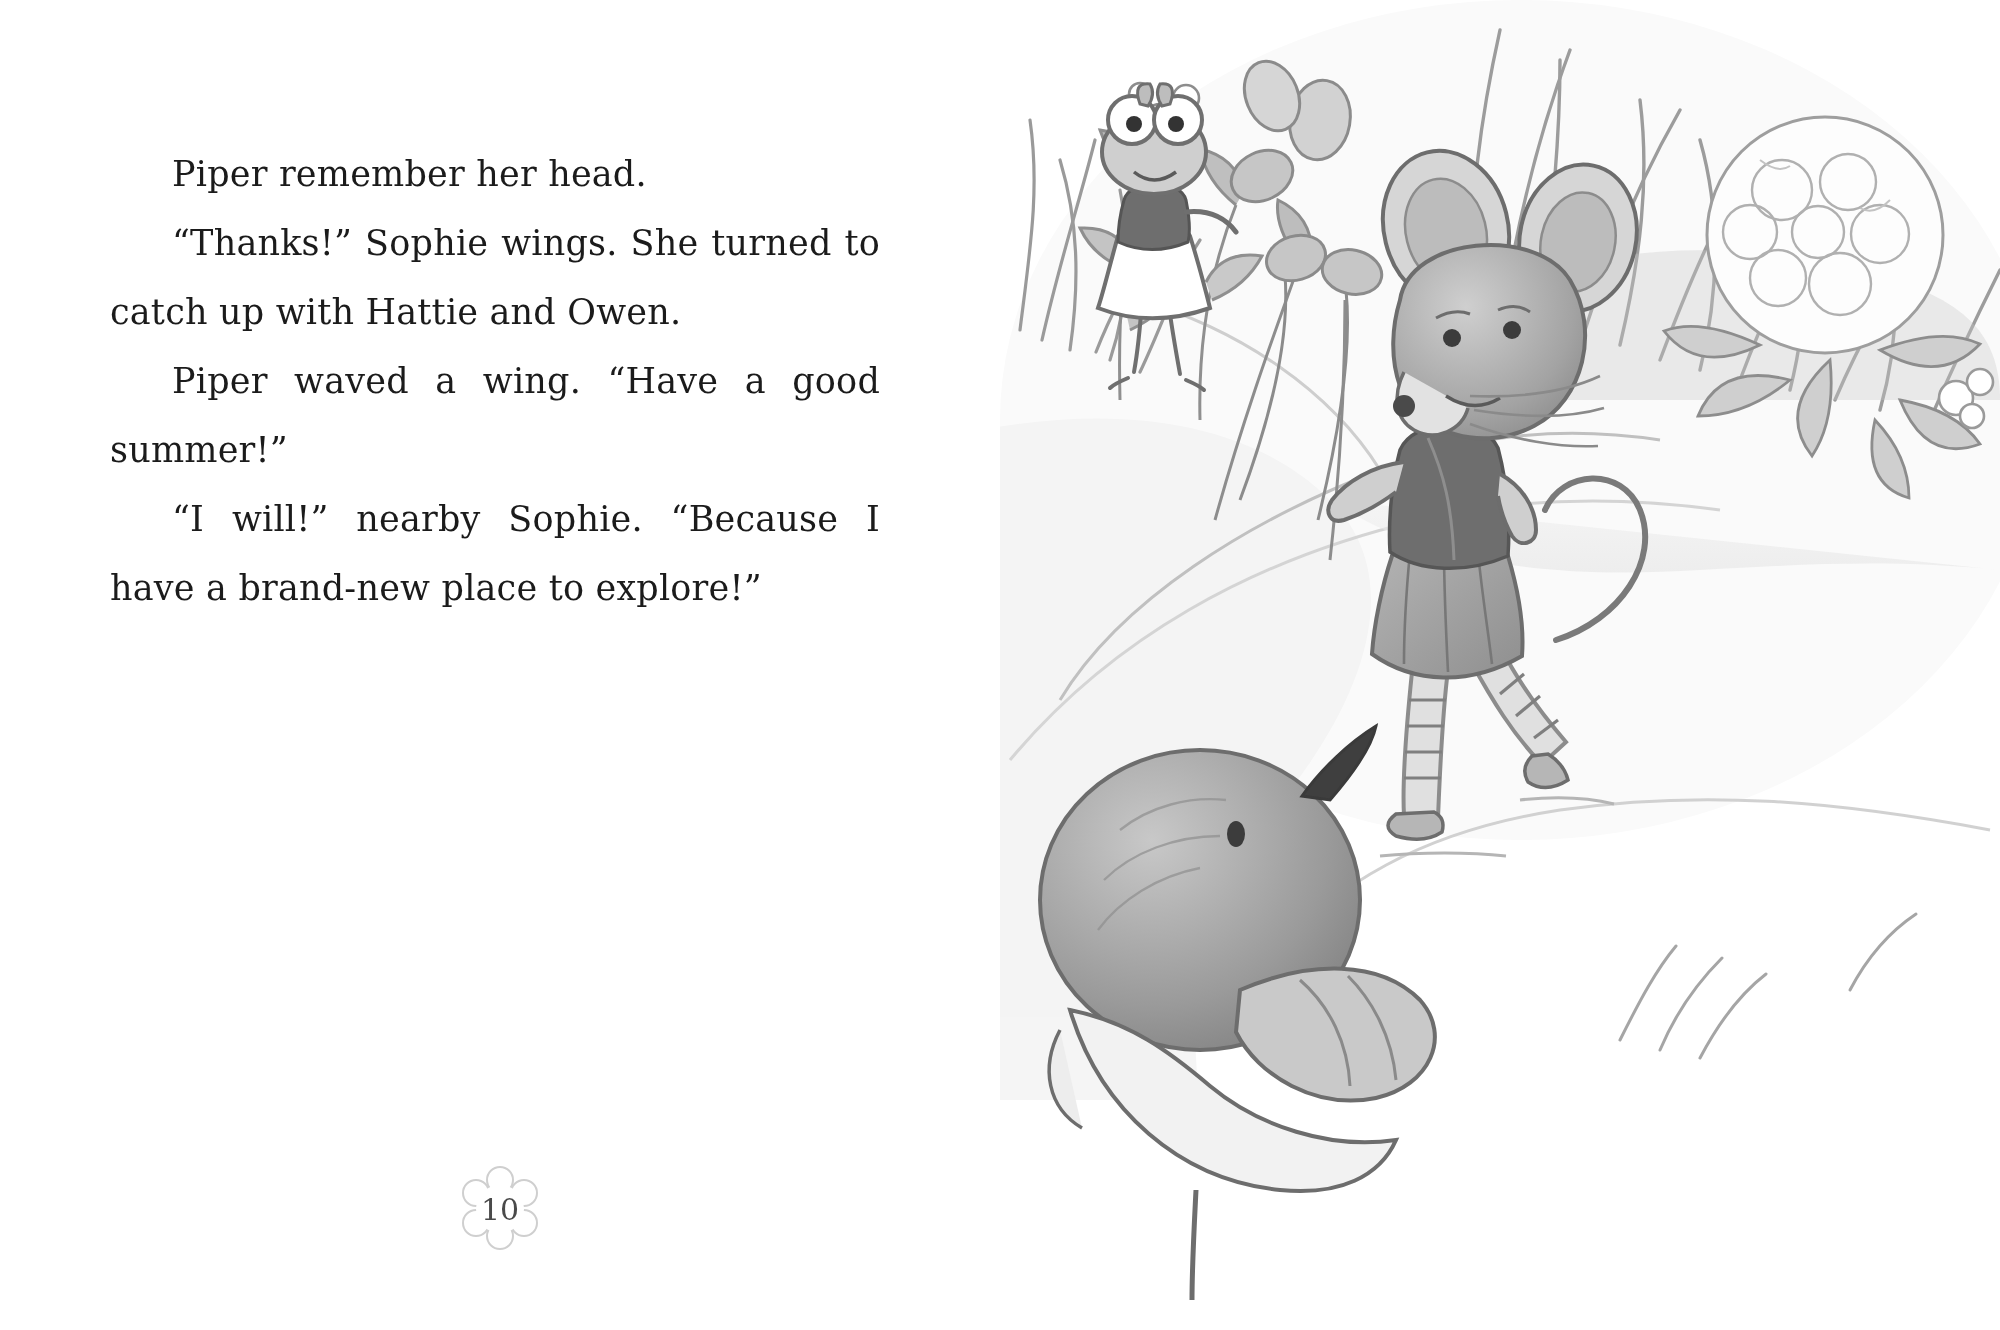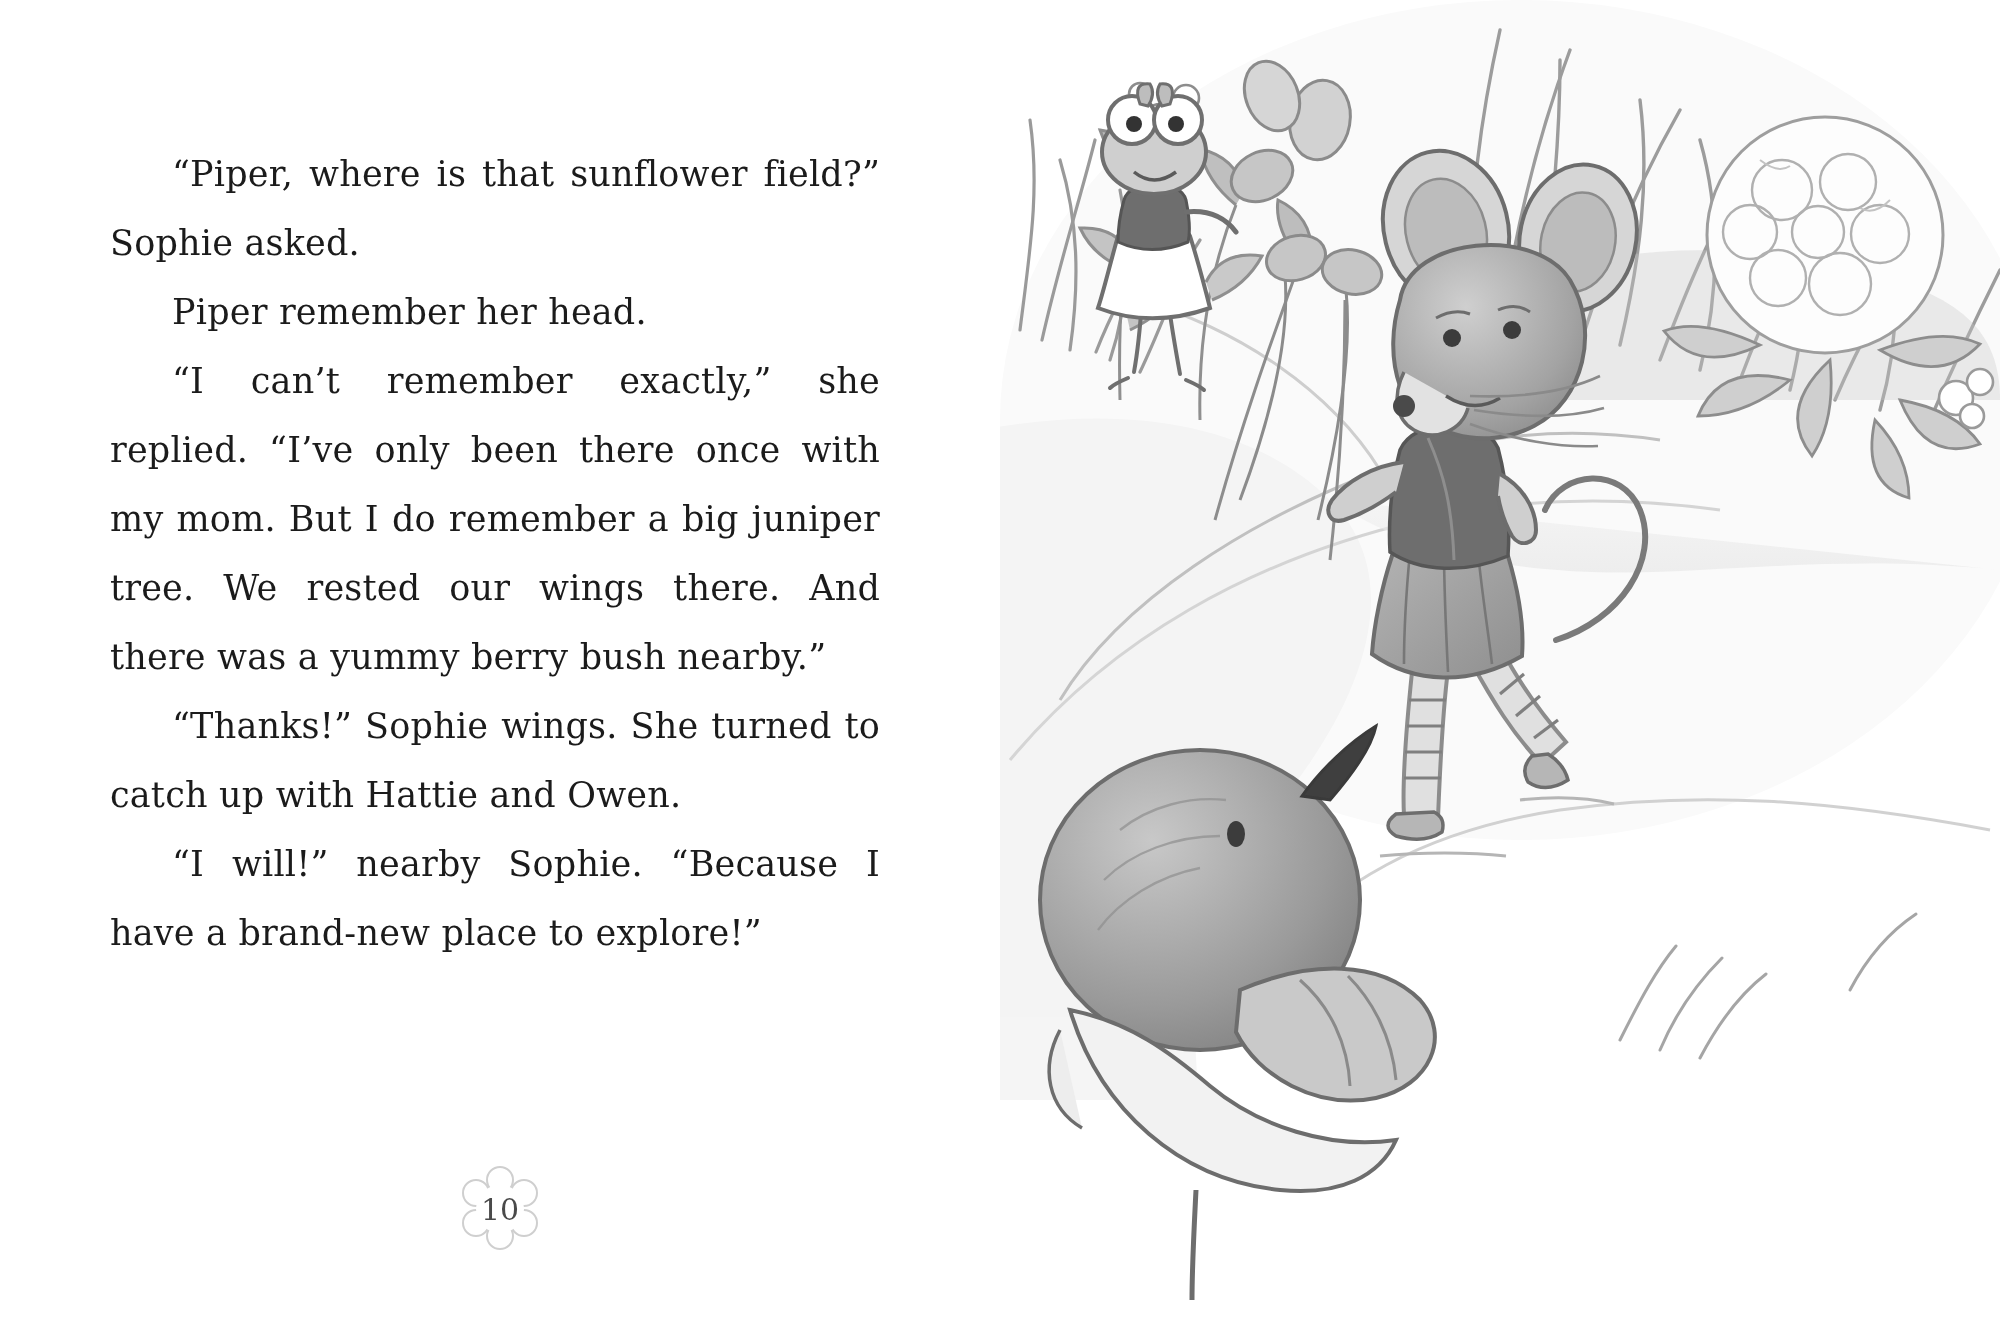--- a/index.html
+++ b/index.html
@@ -96,24 +96,23 @@
     pointer-events: none;
   }
 </style>
 </head>
 <body>
 
 <div class="spread">
 
   <div class="page-left">
     <div class="body-text">
-      <p class="para j">“Piper, where is that sunflower field?” Sophie asked.</p>
       <p class="para j">Piper remember her head.</p>
-      <p class="para j">“I can’t remember exactly,” she replied. “I’ve only been there once with my mom. But I do remember a big juniper tree. We rested our wings there. And there was a yummy berry bush nearby.”</p>
       <p class="para j">“Thanks!” Sophie wings. She turned to catch up with Hattie and Owen.</p>
+      <p class="para j">Piper waved a wing. “Have a good summer!”</p>
       <p class="para j">“I will!” nearby Sophie. “Because I have a brand-new place to explore!”</p>
     </div>
 
     <div class="page-number-wrap">
       <div class="scallop">
         <svg viewBox="0 0 92 86" width="92" height="86" aria-hidden="true">
           <g fill="none" stroke="#cfcfcf" stroke-width="2">
             <circle cx="46" cy="14" r="13"></circle>
             <circle cx="70" cy="27" r="13"></circle>
             <circle cx="70" cy="57" r="13"></circle>

